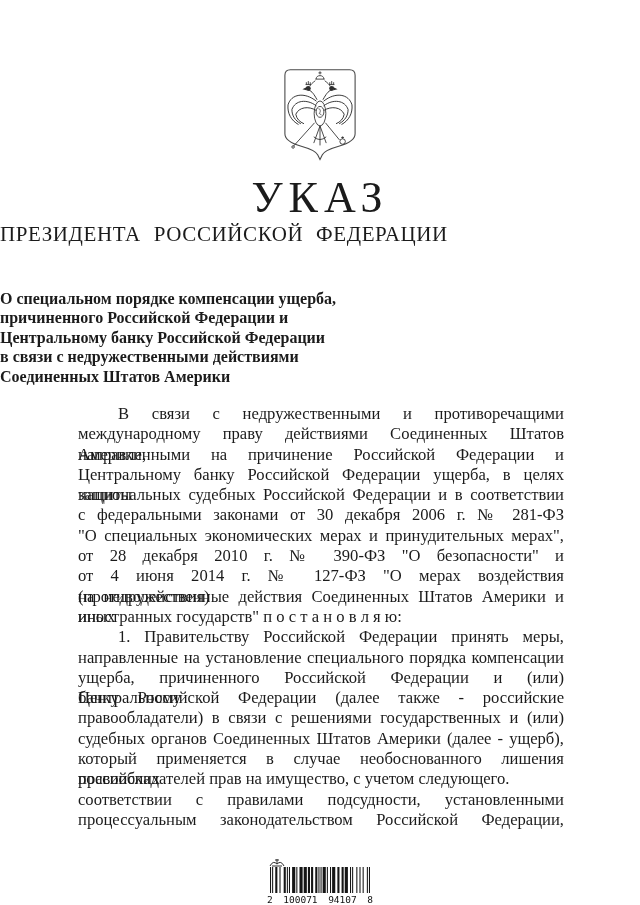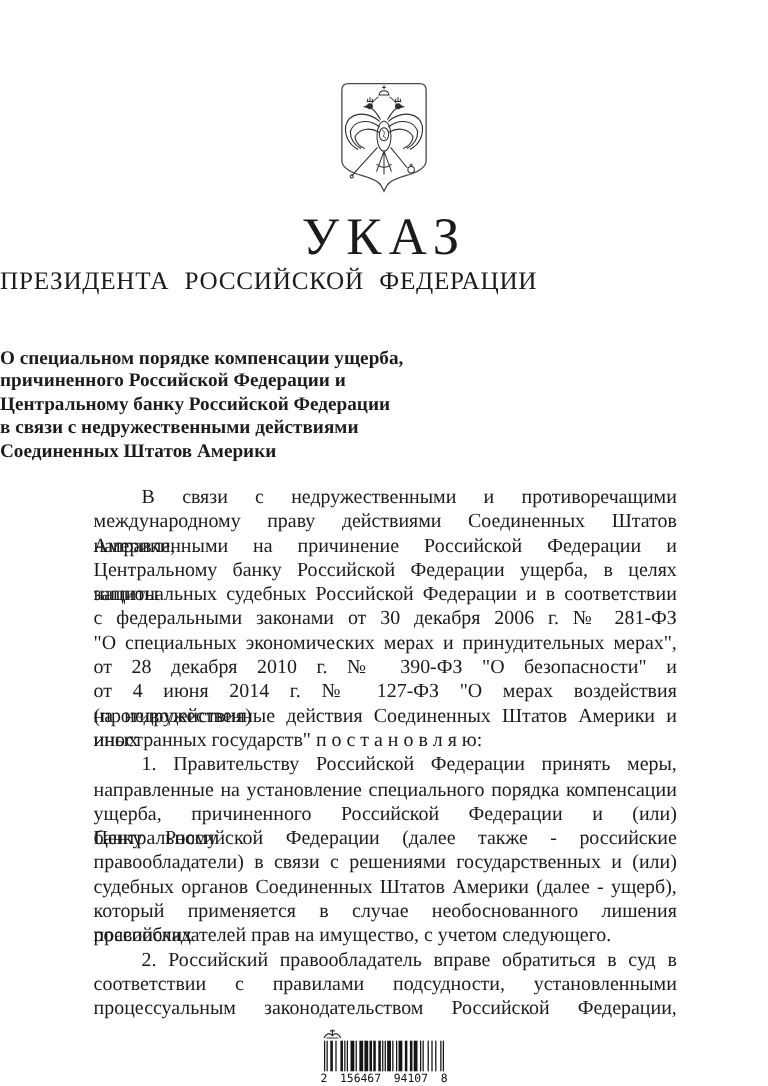--- a/index.html
+++ b/index.html
@@ -111,21 +111,20 @@
       <div class="bl just">на недружественные действия Соединенных Штатов Америки и иных</div>
       <div class="bl">иностранных государств" п о с т а н о в л я ю:</div>
       <div class="bl ind just">1. Правительству Российской Федерации принять меры,</div>
       <div class="bl just">направленные на установление специального порядка компенсации</div>
       <div class="bl just">ущерба, причиненного Российской Федерации и (или) Центральному</div>
       <div class="bl just">банку Российской Федерации (далее также - российские</div>
       <div class="bl just">правообладатели) в связи с решениями государственных и (или)</div>
       <div class="bl just">судебных органов Соединенных Штатов Америки (далее - ущерб),</div>
       <div class="bl just">который применяется в случае необоснованного лишения российских</div>
       <div class="bl">правообладателей прав на имущество, с учетом следующего.</div>
-      <div class="bl ind just">2. Российский правообладатель вправе обратиться в суд в</div>
       <div class="bl just">соответствии с правилами подсудности, установленными</div>
       <div class="bl just">процессуальным законодательством Российской Федерации,</div>
     </div>
 
   <div class="stamp-block">
     <div class="print-mark">
       <svg viewBox="0 0 20 12" width="20" height="12">
         <path d="M3 10 Q6 4 10 8 Q14 4 17 10 M10 8 V3 M8 4 H12 M5 10 H15" stroke="#2e2e2e" stroke-width="1" fill="none"></path>
       </svg>
     </div>
@@ -156,19 +155,19 @@
         <rect x="76" y="0" width="1" height="26" fill="#151515"></rect>
         <rect x="78" y="0" width="1" height="26" fill="#151515"></rect>
         <rect x="82" y="0" width="1" height="26" fill="#151515"></rect>
         <rect x="85" y="0" width="1" height="26" fill="#151515"></rect>
         <rect x="88" y="0" width="1" height="26" fill="#151515"></rect>
         <rect x="92" y="0" width="1" height="26" fill="#151515"></rect>
         <rect x="94" y="0" width="1" height="26" fill="#151515"></rect>
       </svg>
     <div class="barcode-digits">
         <span>2</span>
-        <span>156467</span>
+        <span>100071</span>
         <span>94107</span>
         <span>8</span>
       </div>
   </div>
 
 </div>
 
 </body></html>

